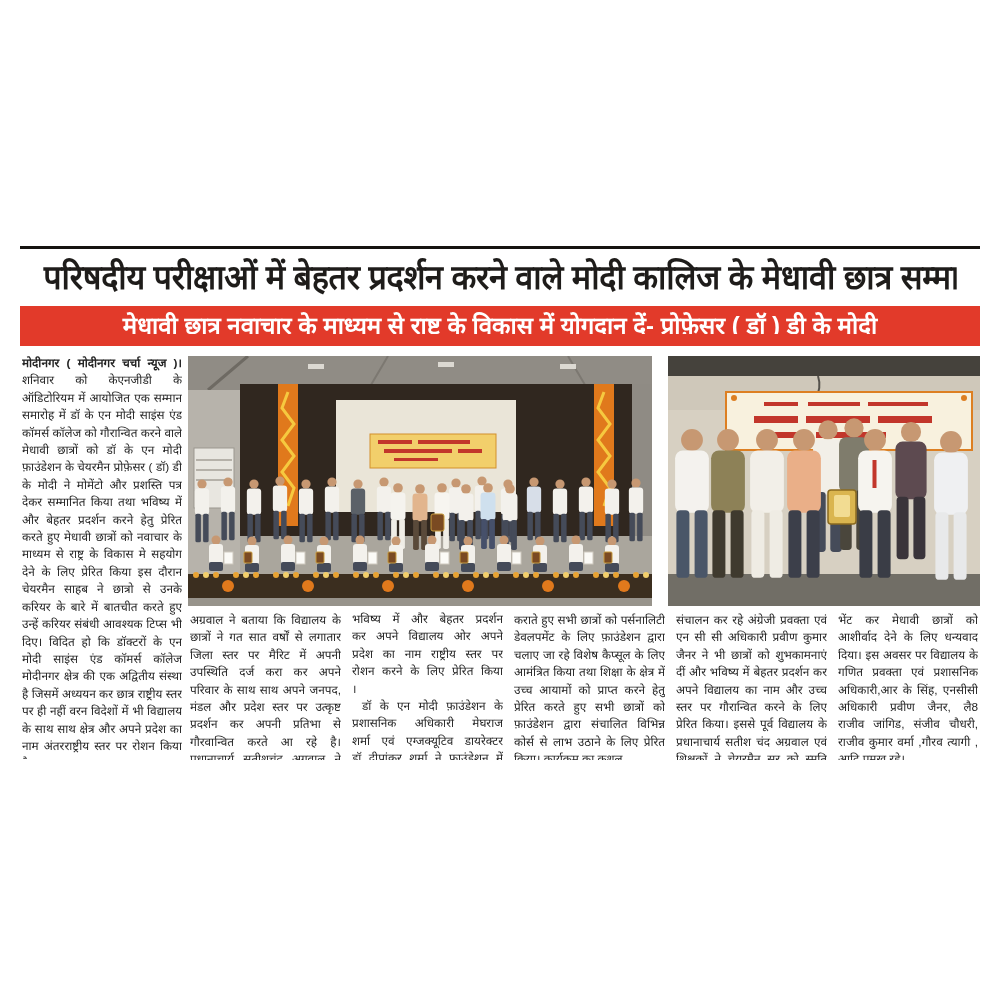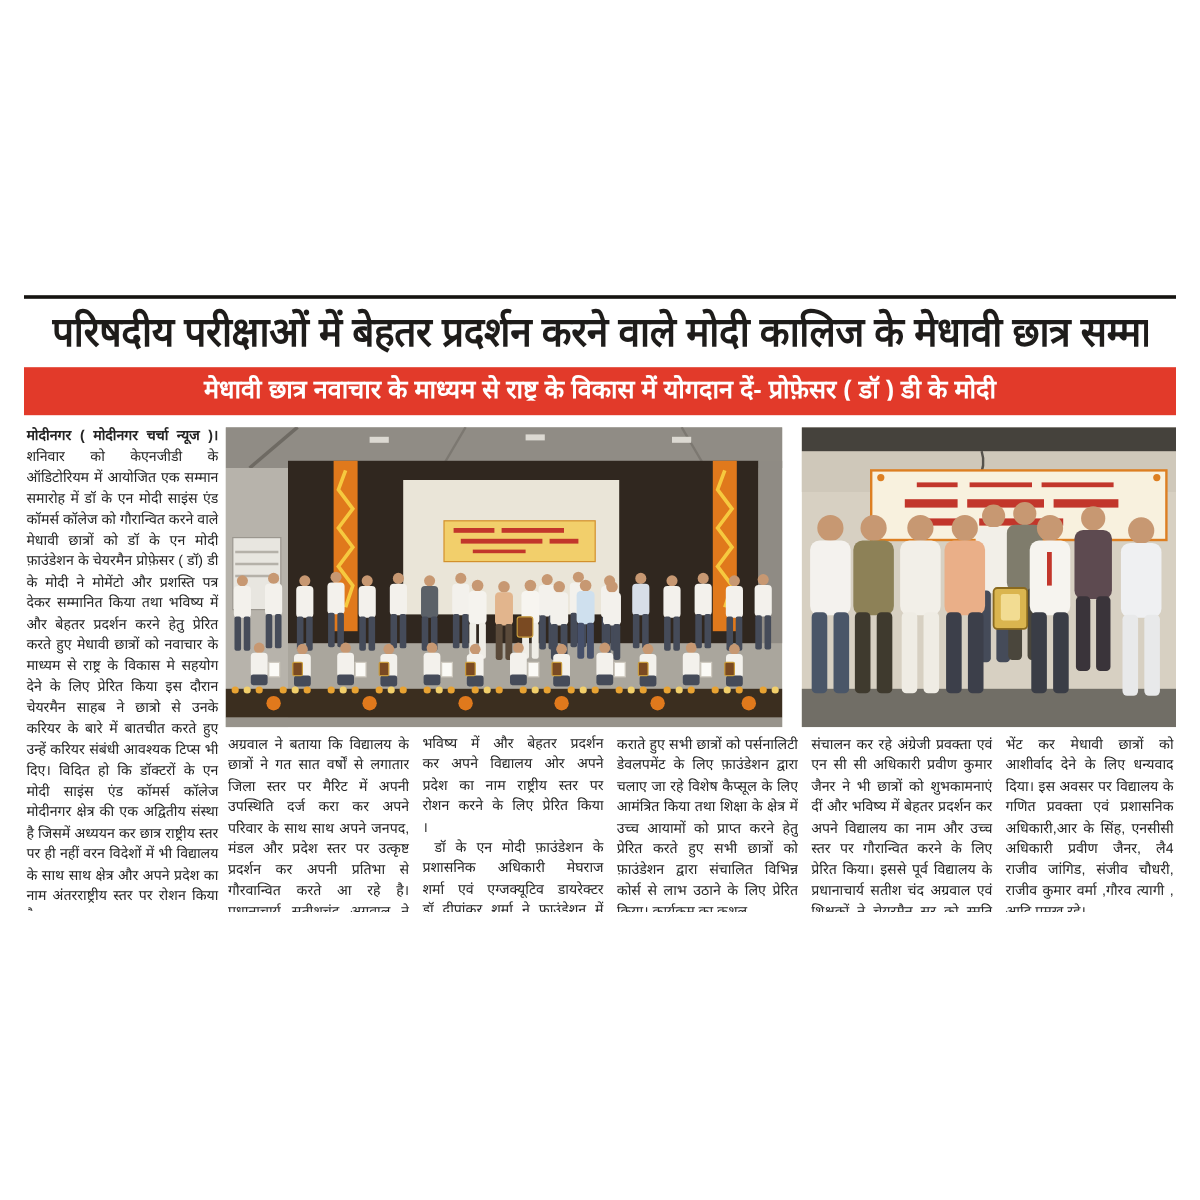--- a/index.html
+++ b/index.html
@@ -13,21 +13,21 @@
     position:absolute; left:20px; top:252px; width:960px; height:50px;
     font-size:34px; font-weight:700; color:#1e1c1a; line-height:50px;
     text-align:center; white-space:nowrap; overflow:hidden; letter-spacing:-0.3px;
   }
   .subhead-bar {
     position:absolute; left:20px; top:306px; width:960px; height:40px;
     background:#e23a2a;
   }
   .subhead-text {
     display:block; width:100%; height:28px; line-height:40px; text-align:center;
-    color:#ffffff; font-weight:700; font-size:21px; white-space:nowrap; overflow:hidden;
+    color:#ffffff; font-weight:700; font-size:24px; white-space:nowrap; overflow:hidden;
   }
   .bodytext {
     position:absolute; font-size:11.8px; line-height:17.4px; text-align:justify;
     color:#242424; overflow:hidden;
   }
   .bodytext p { margin:0; text-indent:0; }
   .bodytext p + p { text-indent:10px; }
   .col1 { left:22px;  top:355px; width:160px; height:404px; }
   .colB { top:612px; width:151px; height:148px; }
   .c2 { left:190px; } .c3 { left:352px;font-family:Liberation Mono, monospace; } .c4 { left:514px; } .c5 { left:676px; }
@@ -266,16 +266,16 @@
     <p>भविष्य में और बेहतर प्रदर्शन कर अपने विद्यालय ओर अपने प्रदेश का नाम राष्ट्रीय स्तर पर रोशन करने के लिए प्रेरित किया ।</p>
     <p>डॉ के एन मोदी फ़ाउंडेशन के प्रशासनिक अधिकारी मेघराज शर्मा एवं एग्जक्यूटिव डायरेक्टर डॉ दीपांकर शर्मा ने फ़ाउंडेशन में चल रहे विभिन्न कोर्सों से अवगत</p>
   </div>
   <div class="bodytext colB c4">
     <p>कराते हुए  सभी छात्रों को पर्सनालिटी डेवलपमेंट के लिए फ़ाउंडेशन द्वारा चलाए जा रहे विशेष कैप्सूल  के लिए आमंत्रित किया तथा शिक्षा के क्षेत्र में उच्च आयामों को प्राप्त करने हेतु प्रेरित करते हुए  सभी छात्रों को फ़ाउंडेशन द्वारा संचालित विभिन्न कोर्स  से लाभ उठाने के लिए प्रेरित किया। कार्यक्रम का कुशल</p>
   </div>
   <div class="bodytext colB c5">
     <p>संचालन कर रहे अंग्रेजी प्रवक्ता एवं एन सी सी अधिकारी प्रवीण कुमार जैनर ने भी छात्रों को शुभकामनाएं दीं और भविष्य में बेहतर प्रदर्शन कर  अपने विद्यालय का नाम और उच्च स्तर पर गौरान्वित करने के लिए प्रेरित किया। इससे पूर्व विद्यालय के प्रधानाचार्य सतीश चंद अग्रवाल एवं शिक्षकों ने चेयरमैन सर को स्मृति चिन्ह</p>
   </div>
   <div class="bodytext colB c6">
-    <p>भेंट कर मेधावी छात्रों को आशीर्वाद देने के लिए धन्यवाद दिया। इस अवसर पर विद्यालय  के  गणित  प्रवक्ता  एवं प्रशासनिक  अधिकारी,आर  के  सिंह, एनसीसी अधिकारी प्रवीण जैनर, लै4 राजीव जांगिड, संजीव चौधरी, राजीव कुमार वर्मा ,गौरव त्यागी , आदि प्रमुख रहे।</p>
+    <p>भेंट कर मेधावी छात्रों को आशीर्वाद देने के लिए धन्यवाद दिया। इस अवसर पर विद्यालय  के  गणित  प्रवक्ता  एवं प्रशासनिक  अधिकारी,आर  के  सिंह, एनसीसी अधिकारी प्रवीण जैनर, लै8 राजीव जांगिड, संजीव चौधरी, राजीव कुमार वर्मा ,गौरव त्यागी , आदि प्रमुख रहे।</p>
   </div>
 
 </div>
 
 </body></html>

